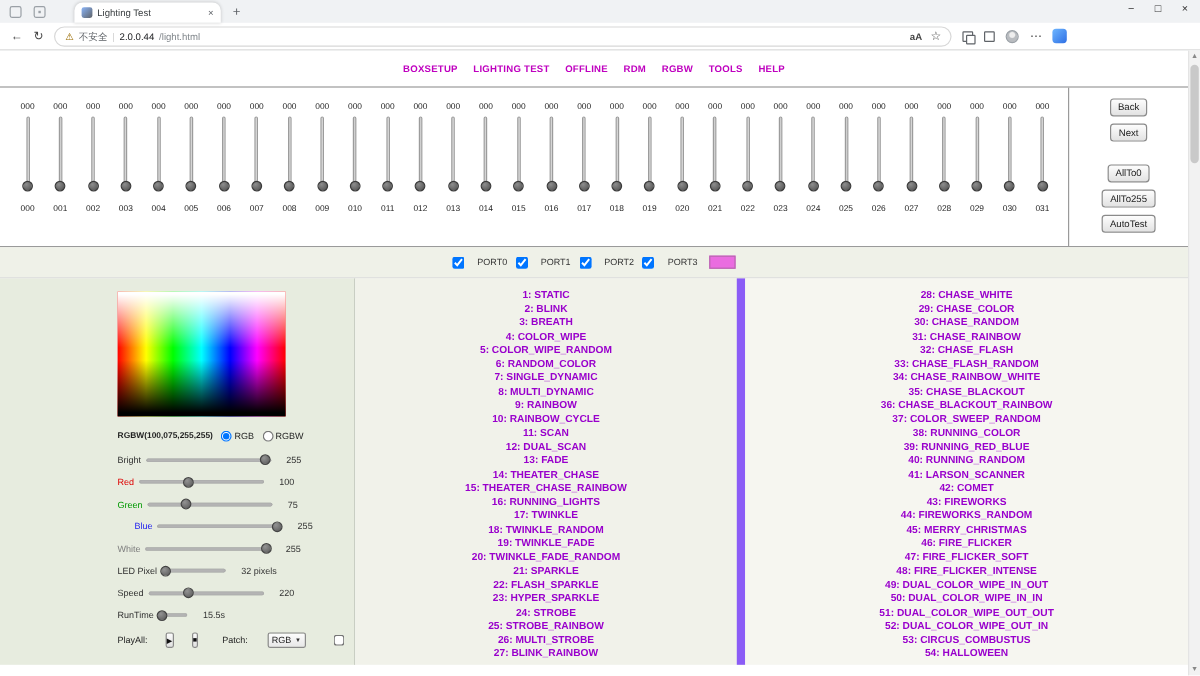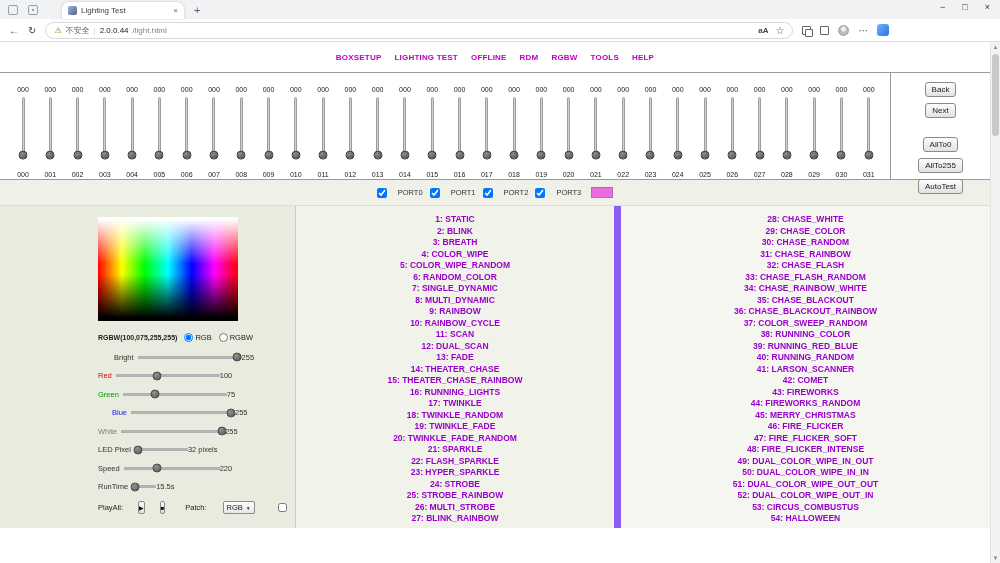--- a/index.html
+++ b/index.html
@@ -30,21 +30,21 @@
   .sq { width:9px; height:9px; border:1px solid #5f6368; border-radius:1px; position:relative; }
   .sq.layer:after { content:""; position:absolute; left:2px; top:2px; right:-3px; bottom:-3px; border:1px solid #5f6368; border-radius:1px; background:#fff; }
   .avatar { width:11px; height:11px; border-radius:50%; background:radial-gradient(circle at 50% 35%, #eee 0 2px, #b9bcc0 3px); border:1px solid #9aa0a6; }
   .copilot { width:12px; height:12px; border-radius:3px; background:linear-gradient(135deg,#6eb6ff,#2f6fe4); }
 
   
   .page { width:990px; }
   .nav { height:30px; display:flex; align-items:center; justify-content:center; gap:13px; }
   .navlink { color:#bf00bf; font-size:8px; font-weight:bold; text-decoration:none; letter-spacing:.2px; cursor:pointer; }
 
-  .fadersec { width:990px; height:108px; border-top:1px solid #9a9a9a; border-bottom:1px solid #9a9a9a; display:flex;justify-content:space-between; }
+  .fadersec { width:990px; height:134px; border-top:1px solid #9a9a9a; border-bottom:1px solid #9a9a9a; display:flex;justify-content:space-between; }
   .fbank { flex:1; display:flex; justify-content:space-between; padding:0 10px 0 12px; }
   .fader { width:22px; display:flex; flex-direction:column; align-items:center; font-size:7px; color:#222; }
   .fval { margin-top:13px; }
   .ftrack { position:relative; width:3px; height:60px; margin-top:4px; background:linear-gradient(to right,#c2c2c2,#e3e3e3); border:1px solid #9c9c9c; border-radius:2px; }
   .fthumb { position:absolute; left:50%; bottom:0; transform:translate(-50%,40%); width:9px; height:9px; border-radius:50%; background:radial-gradient(circle at 35% 30%, #8d8d8d,#4d4d4d); border:1px solid #3b3b3b; }
   .fch { margin-top:14px; }
   .sidepanel { width:100px; border-left:1px solid #9a9a9a; display:flex; flex-direction:column; align-items:center; padding-top:9px; gap:6px; }
   .sbtn { font-family:inherit; font-size:8px; color:#222; padding:2px 6px; background:linear-gradient(#fdfdfd,#e2e2e2); border:1px solid #8a8a8a; border-radius:3px; cursor:pointer; }
   .sbtn.gap { margin-top:13px; }
 
@@ -61,21 +61,21 @@
       linear-gradient(to right, #f00 0%, #ff0 17%, #0f0 33%, #0ff 50%, #00f 67%, #f0f 83%, #f00 100%);
   }
   .modes { margin-top:12px; display:flex; align-items:center; font-size:7px; font-weight:bold; }
   .modes input { width:9px; height:9px; margin:0 2px 0 7px; }
   .modes .mlabel { font-weight:normal; font-size:7.5px; }
   .sliders { margin-top:6px; }
   .srow { height:18.5px; display:flex; align-items:center; }
   .slbl { margin-right:4px; white-space:nowrap; }
   .strack { position:relative; height:3px; background:#b5b5b5; border-radius:2px; box-shadow:inset 0 0 1px #8a8a8a; flex:none; }
   .sthumb { position:absolute; top:50%; transform:translate(-50%,-50%); width:9px; height:9px; border-radius:50%; background:radial-gradient(circle at 35% 30%, #939393,#575757); border:1px solid #444; cursor:pointer; }
-  .sval { margin-left:0; color:#333; white-space:nowrap; }
+  .sval { margin-left:13px; color:#333; white-space:nowrap; }
   .playrow { margin-top:5px; display:flex; align-items:center; gap:15px; }
   .pbtn { width:16px; height:13px; font-size:6px; display:flex; align-items:center; justify-content:center; background:linear-gradient(#fbfbfb,#e1e1e1); border:1px solid #8a8a8a; border-radius:2px; cursor:pointer; color:#111; }
   .psel { display:flex; align-items:center; gap:3px; border:1px solid #8a8a8a; background:linear-gradient(#fdfdfd,#e7e7e7); padding:1px 3px; border-radius:2px; font-size:7.5px; cursor:pointer; margin-left:1px; }
   .psel .arr { font-size:5px; color:#333; }
   .plabel { margin-left:5px; }
   .invcb { width:9px; height:9px; margin:0 1px 0 8px; }
 
   .fxmid { width:325px; background:#f1f2ea; border-right:7px solid #8b5cf6; padding-top:8px; display:flex; flex-direction:column; align-items:center; }
   .fxright { flex:1; background:#f6f6f0; padding-top:8px; display:flex; flex-direction:column; align-items:center; }
   .fx { color:#9900cc; font-weight:bold; font-size:8.5px; line-height:11.5px; text-decoration:none; white-space:nowrap; cursor:pointer; }
@@ -402,21 +402,21 @@
       <div class="picker"></div>
       <div class="modes">
         <span>RGBW(100,075,255,255)</span>
       <input type="radio" name="mode" checked="" style="">
           <span class="mlabel">RGB</span>
           <input type="radio" name="mode" style="">
           <span class="mlabel">RGBW</span>
         </div>
       <div class="sliders">
           <div class="srow">
-            <span class="slbl" style="color: rgb(48, 48, 48); margin-left: 16px;">Bright</span>
+            <span class="slbl" style="color: rgb(48, 48, 48);">Bright</span>
             <span class="strack" style="width: 104px;">
               <span class="sthumb" style="left: 96%;"></span>
             </span>
             <span class="sval">255</span>
           </div>
           <div class="srow">
             <span class="slbl" style="color: rgb(221, 0, 0);">Red</span>
             <span class="strack" style="width: 104px;">
               <span class="sthumb" style="left: 40%;"></span>
             </span>

